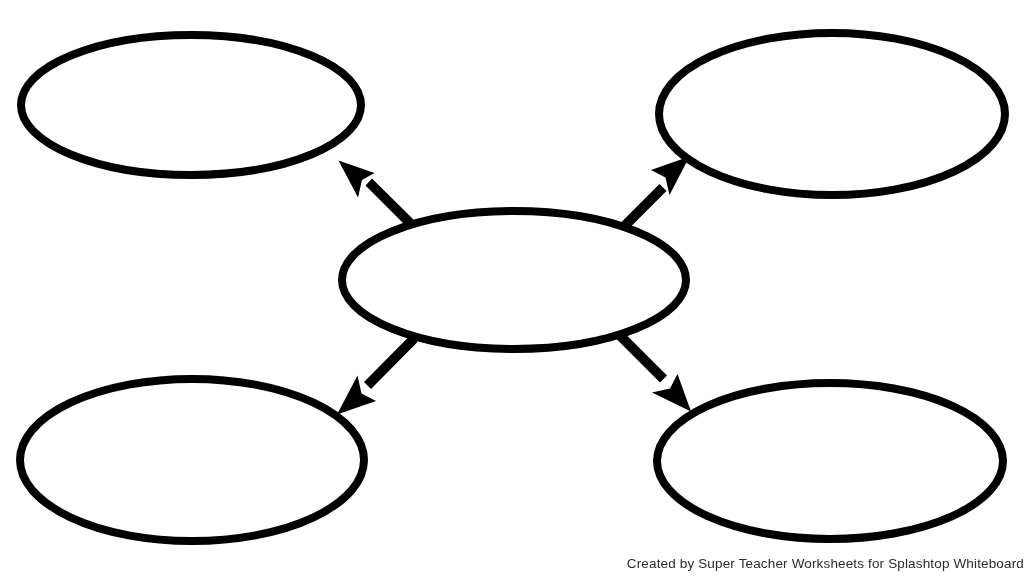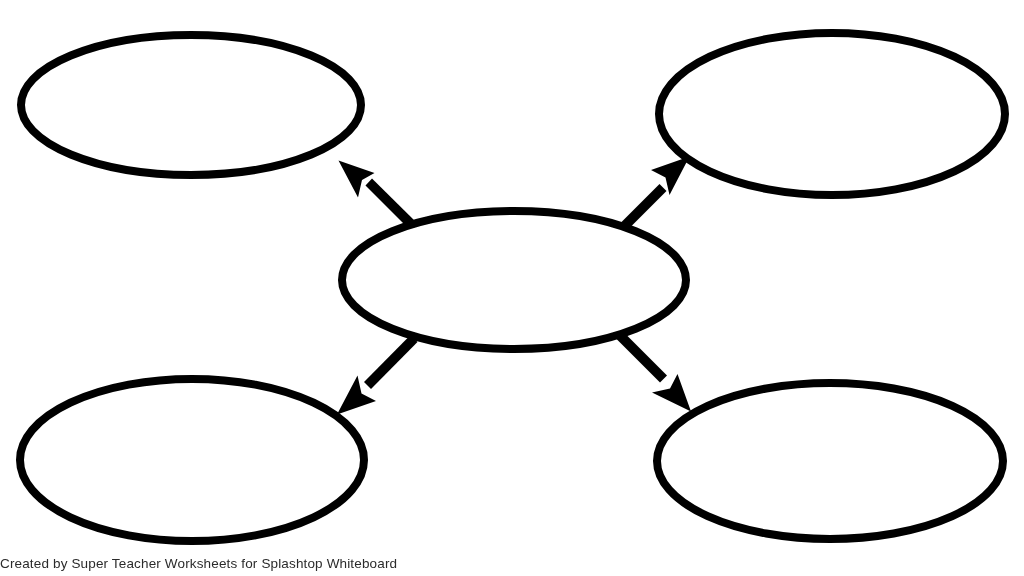--- a/index.html
+++ b/index.html
@@ -32,21 +32,21 @@
     fill: #ffffff;
   }
   .connector-shape {
     fill: #000000;
   }
   #footer-credit {
     position: absolute;
     left: 0;
     right: 0;
     bottom: 4px;
-    text-align: left;
+    text-align: right;
     font-family: "Liberation Sans", sans-serif;
     font-size: 13.5px;
     letter-spacing: 0.15px;
     color: #2b2b2b;
     line-height: 16px;
     white-space: nowrap;
   }
 </style>
 </head>
 <body>

